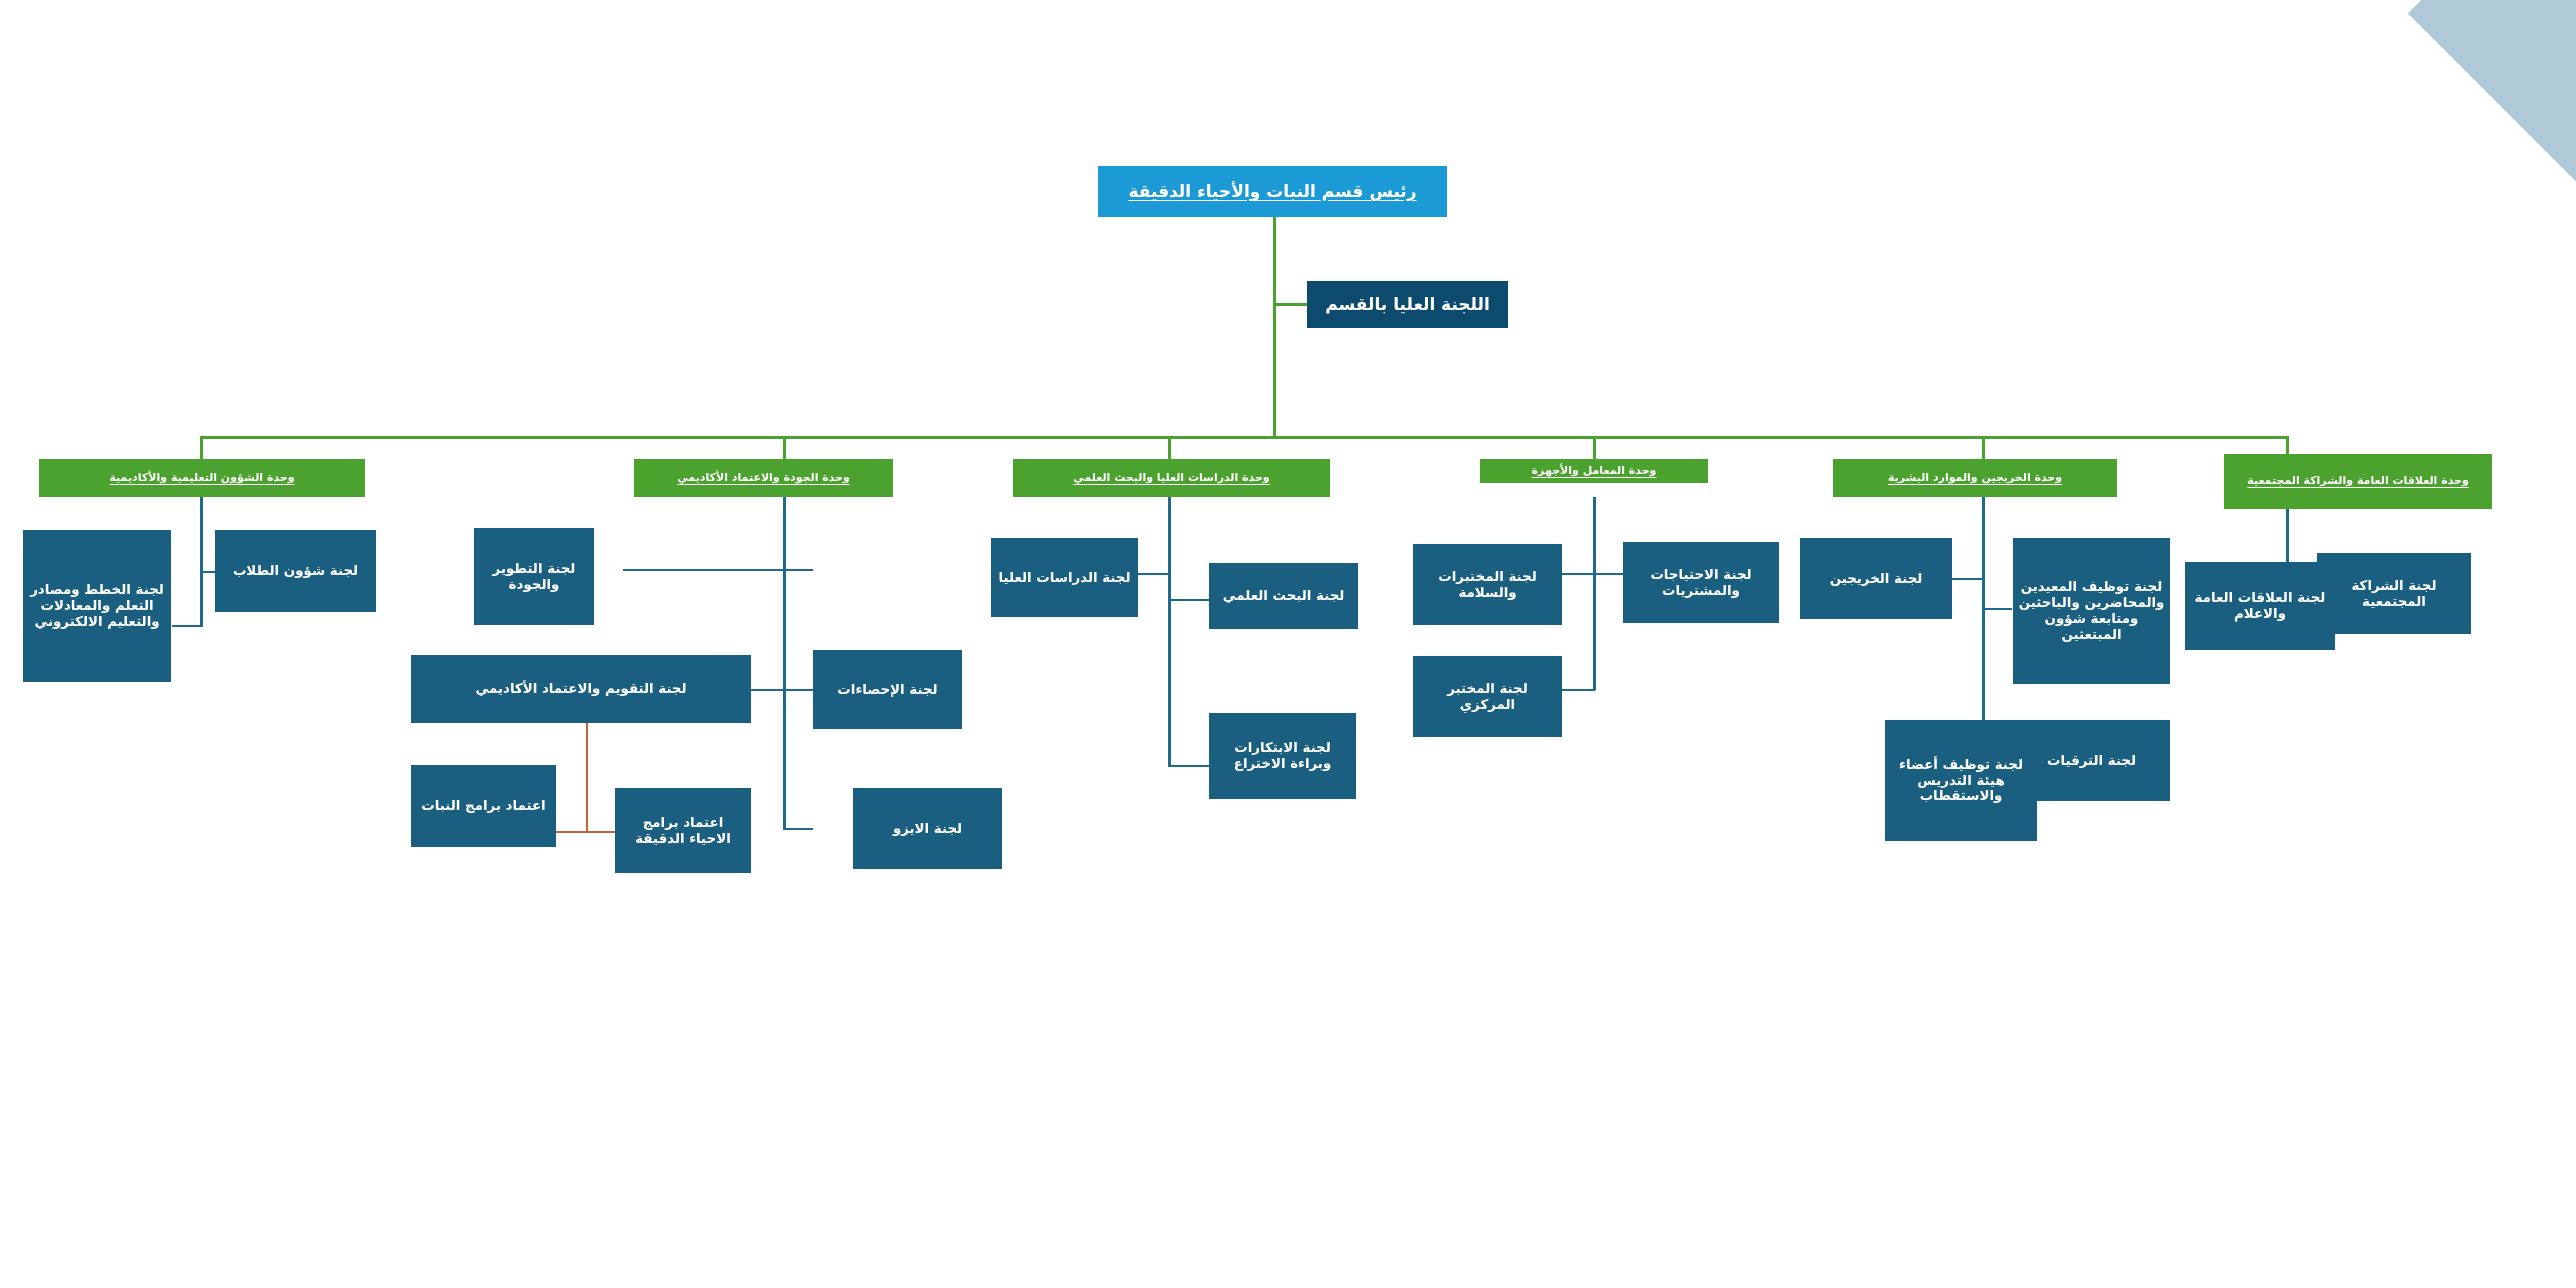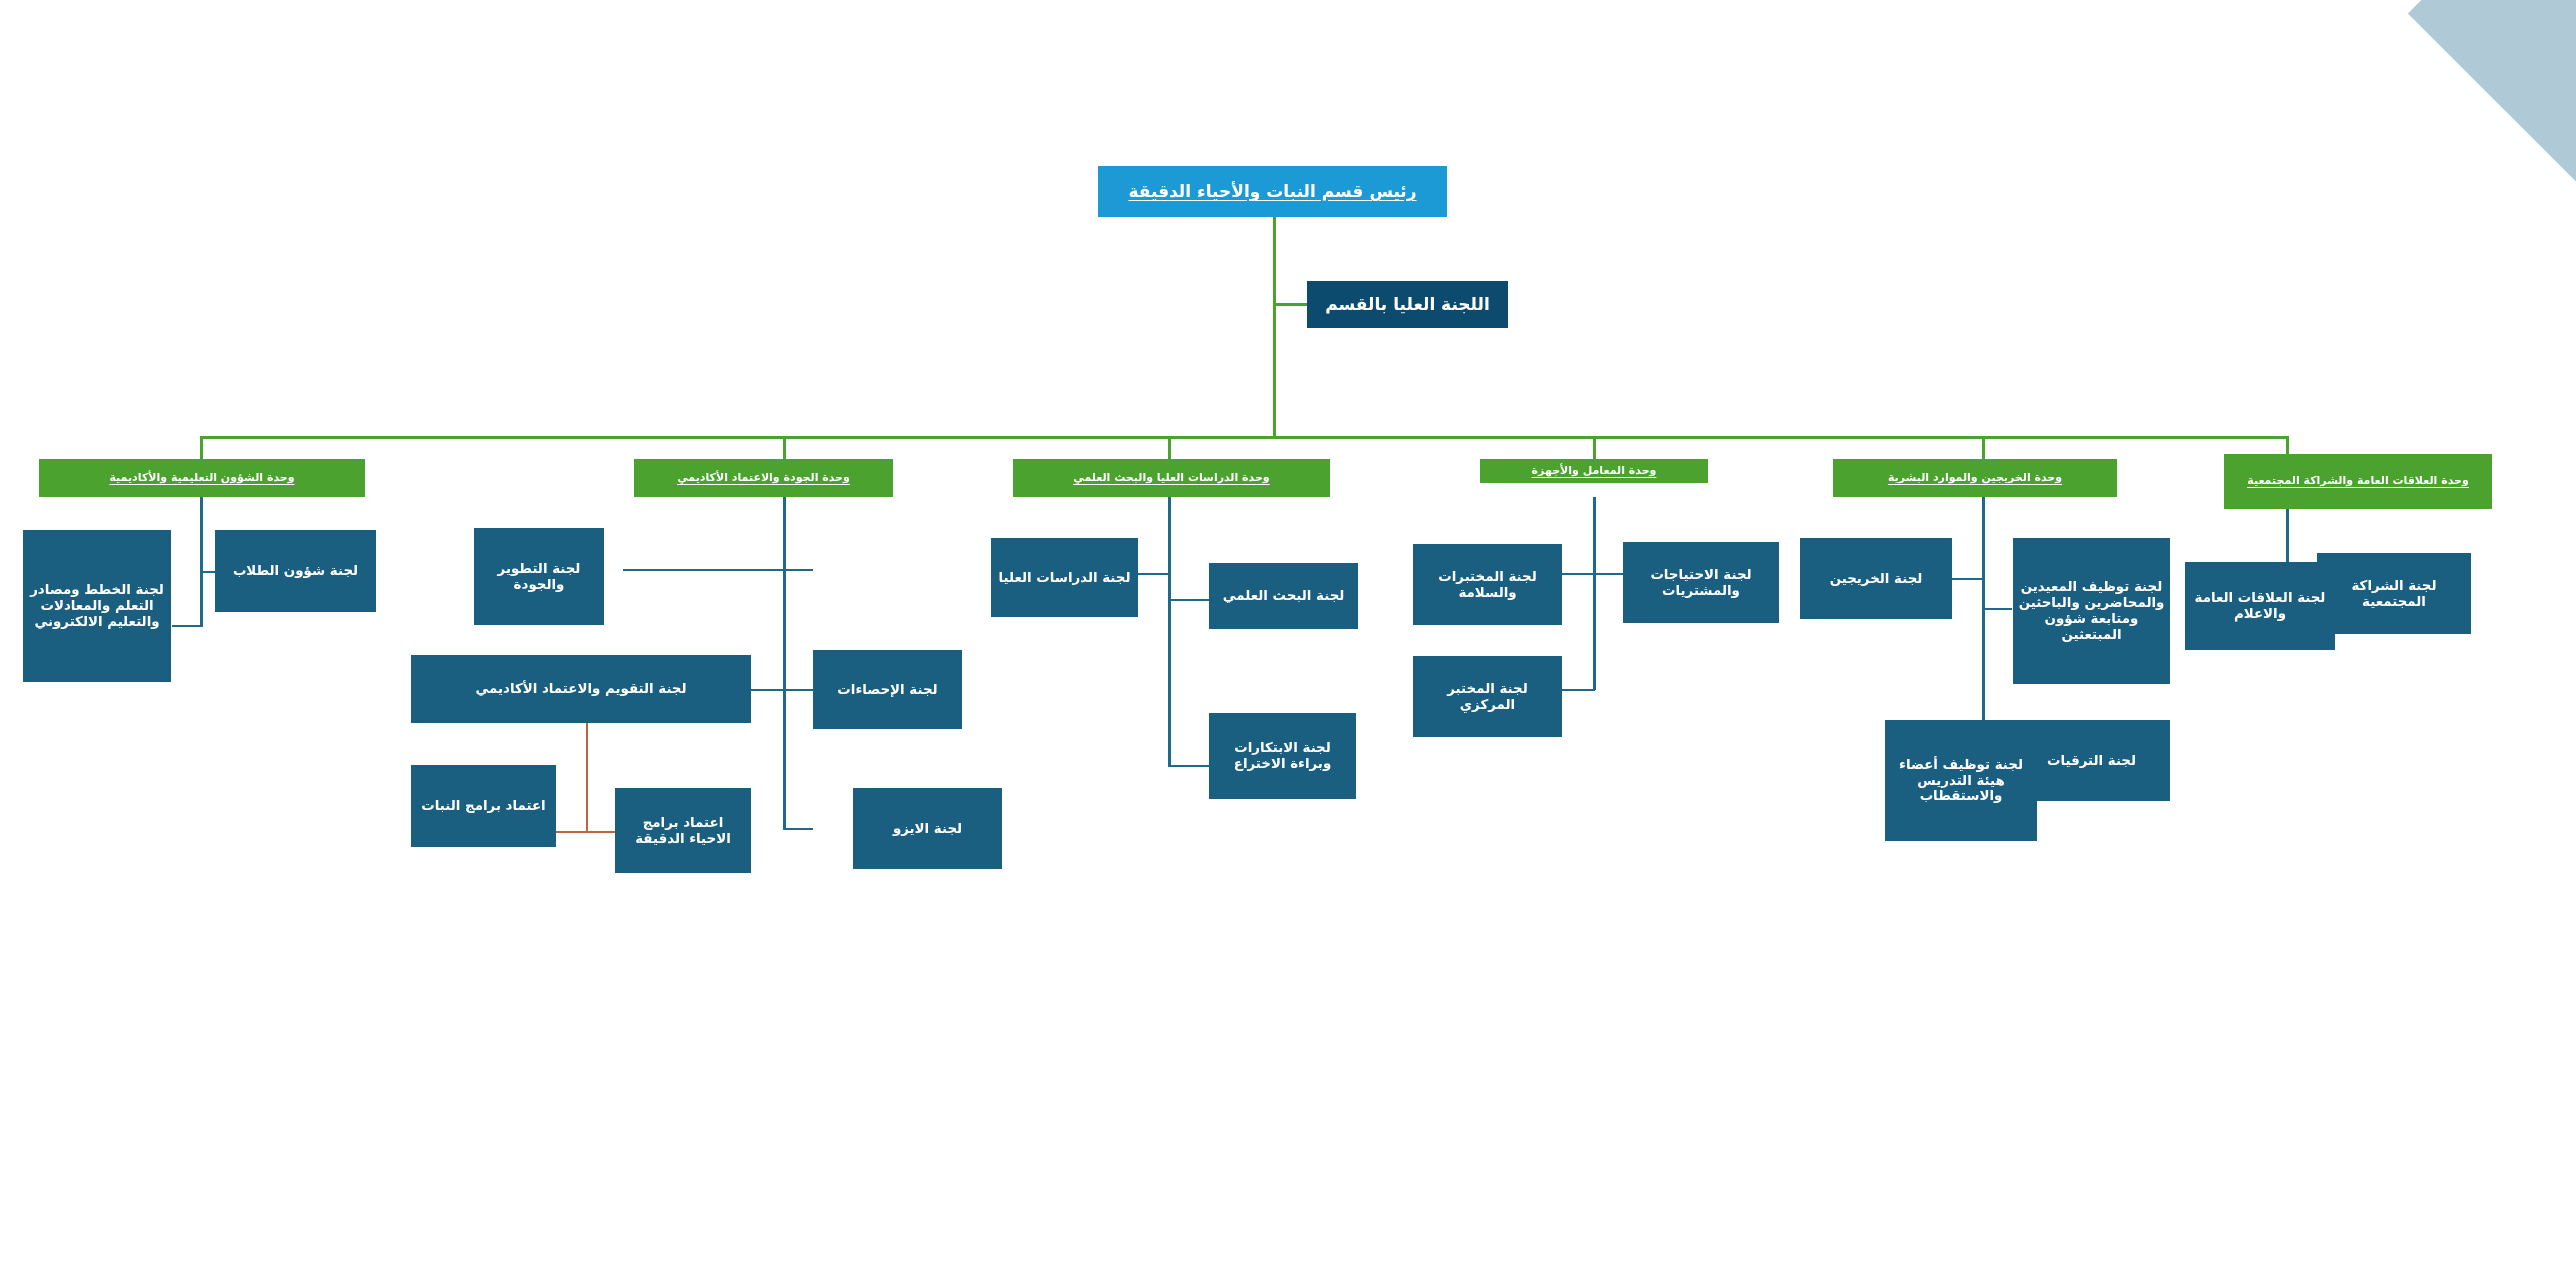--- a/index.html
+++ b/index.html
@@ -127,21 +127,21 @@
   <div class="node leaf" style="left:215px;top:530px;width:161px;height:82px;">
     <span>لجنة شؤون الطلاب</span>
   </div>
   <div class="node leaf" style="left:23px;top:530px;width:148px;height:152px;">
     <span>لجنة الخطط ومصادر التعلم والمعادلات والتعليم الالكتروني</span>
   </div>
 
   <div class="node unit" style="left:634px;top:459px;width:259px;height:38px;">
     <span>وحدة الجودة والاعتماد الأكاديمي</span>
   </div>
-  <div class="node leaf" style="left:474px;top:528px;width:130px;height:97px;">
+  <div class="node leaf" style="left:474px;top:528px;width:120px;height:97px;">
     <span>لجنة التطوير والجودة</span>
   </div>
   <div class="node leaf" style="left:813px;top:650px;width:149px;height:79px;">
     <span>لجنة الإحصاءات</span>
   </div>
   <div class="node leaf" style="left:411px;top:655px;width:340px;height:68px;">
     <span>لجنة التقويم والاعتماد الأكاديمي</span>
   </div>
   <div class="node leaf" style="left:853px;top:788px;width:149px;height:81px;">
     <span>لجنة الايزو</span>

